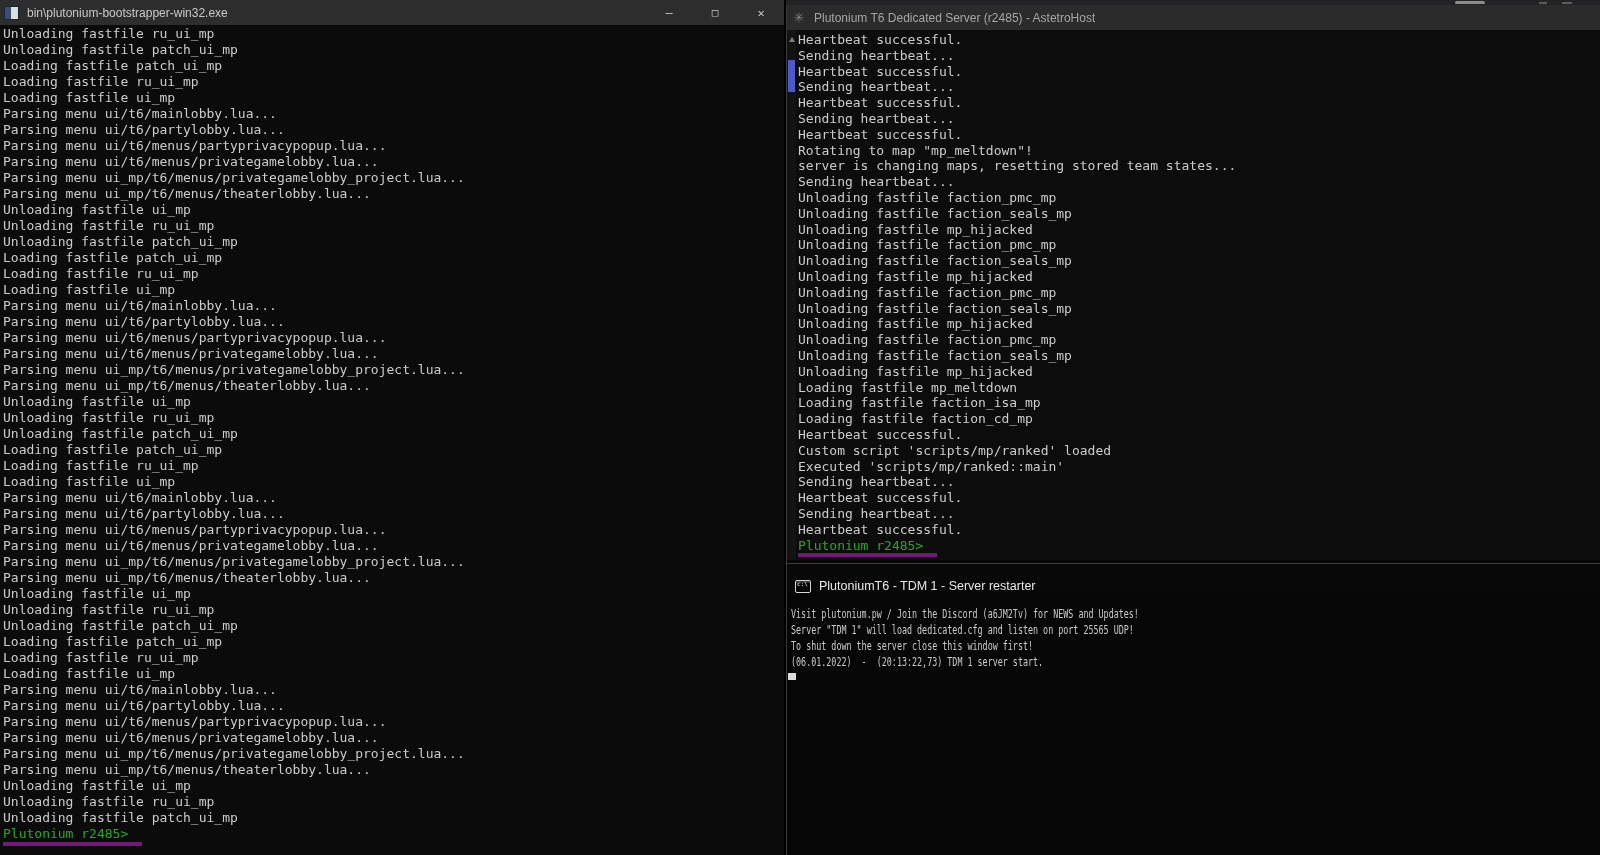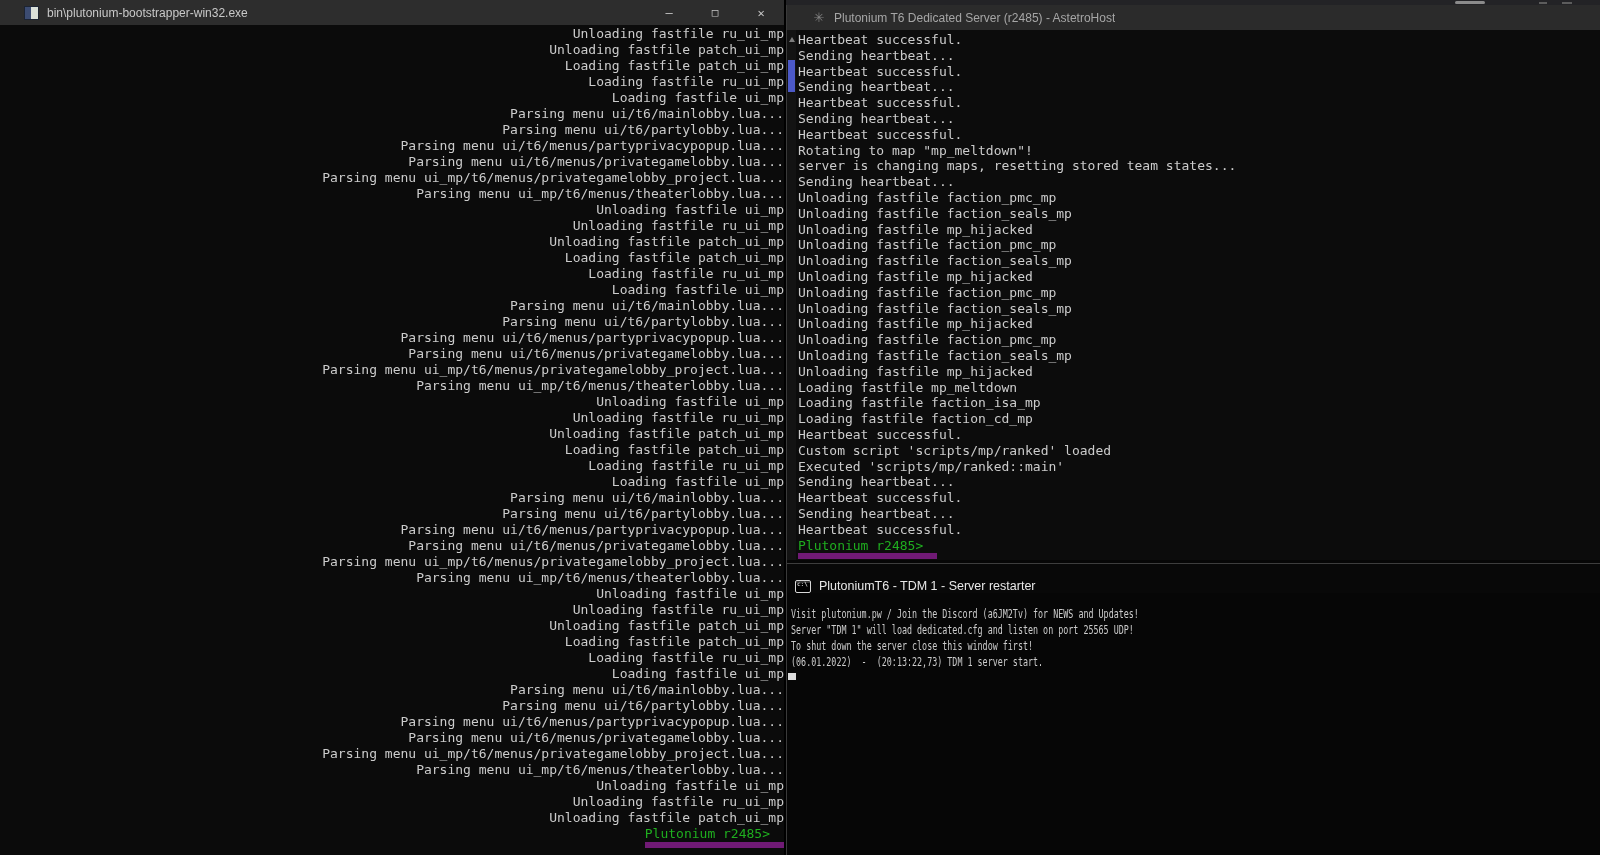--- a/index.html
+++ b/index.html
@@ -3,43 +3,43 @@
 <meta charset="utf-8">
 <style>
   html,body{margin:0;padding:0;background:#000;}
   body{width:1600px;height:855px;overflow:hidden;position:relative;
        font-family:"Liberation Sans",sans-serif;}
   .abs{position:absolute;}
   .window{position:absolute;box-sizing:border-box;}
 
   
   .titlebar{display:flex;align-items:center;height:25px;box-sizing:border-box;
-            padding-left:24px;font-size:12px;user-select:none;}
+            padding-left:4px;font-size:12px;user-select:none;}
   .titlebar .title{white-space:nowrap;overflow:hidden;}
 
   
   #left-window{left:0;top:0;width:784px;height:855px;background:#0b0b0b;}
   #left-window .titlebar{background:#2d2d2d;color:#c9c9c9;}
   #left-window .app-icon{width:15px;height:14px;margin-right:8px;position:relative;
        background:#d9e0da;border:1px solid #1c2433;box-sizing:border-box;}
   #left-window .app-icon::before{content:"";position:absolute;left:0;top:0;bottom:0;width:6px;background:#3c4c72;}
   .win-buttons{margin-left:auto;display:flex;height:100%;}
   .win-btn{width:46px;height:100%;display:flex;align-items:center;justify-content:center;
            color:#c7c7c7;font-size:12px;font-family:"DejaVu Sans Mono",monospace;}
   .win-btn.max{font-size:11px;}
 
   
   .console-body{position:relative;box-sizing:border-box;}
   pre.console-text{margin:0;color:#cccccc;white-space:pre;
       font-family:"DejaVu Sans Mono",monospace;font-size:13px;line-height:16px;}
   .prompt-line{font-family:"DejaVu Sans Mono",monospace;font-size:13px;line-height:16px;
       color:#1fae1f;}
-  .prompt-line span{display:inline-block;border-bottom:6px solid #701a75;padding-right:14px;}
-
-  #left-console{padding:1px 0 16px 3px;height:731px;text-align:right;}
+  .prompt-line span{display:inline-block;border-bottom:4px solid #701a75;padding-right:14px;}
+
+  #left-console{padding:1px 0 16px 3px;height:731px;}
 
   
   #top-strip{left:786px;top:0;width:814px;height:5px;background:#232326;}
   #strip-bar{left:1455px;top:1px;width:30px;height:3px;background:#8b8b8b;border-radius:2px;}
   #strip-dot1{left:1539px;top:2px;width:8px;height:2px;background:#5c5c5c;}
   #strip-dot2{left:1562px;top:2px;width:10px;height:2px;background:#5c5c5c;}
 
   
   #right-top{left:786px;top:5px;width:814px;height:555px;background:#0c0c0c;
              border-left:1px solid #3a3a3a;}

